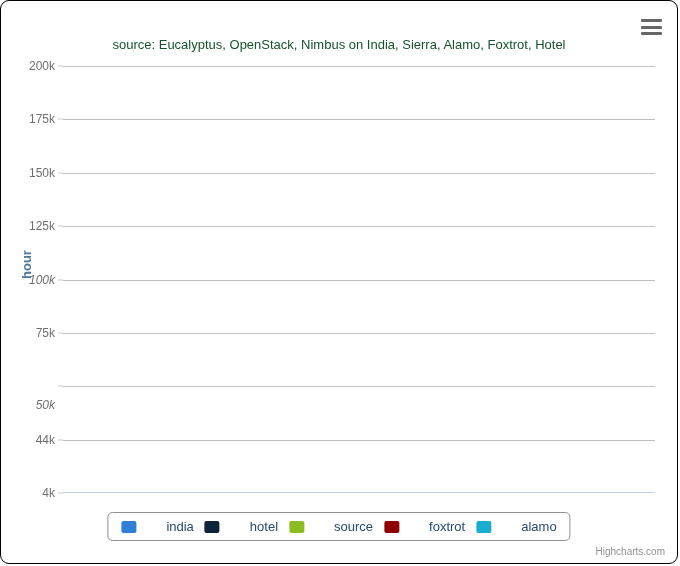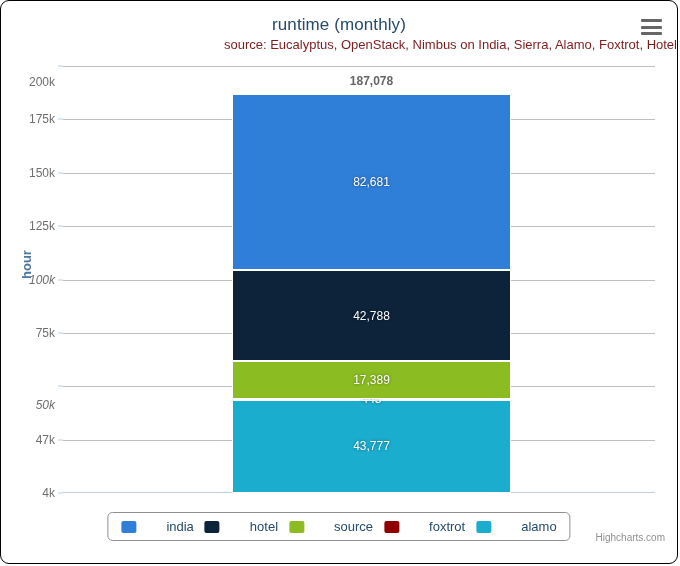--- a/index.html
+++ b/index.html
@@ -34,23 +34,23 @@
     text-align: center;
     font-size: 17px;
     color: #274b6d;
     letter-spacing: 0.1px;
   }
   #chart-subtitle {
     position: absolute;
     left: 0;
     top: 36px;
     width: 100%;
-    text-align: right;
+    text-align: center;
     font-size: 13px;
-    color: #7f1d1d;
+    color: #14532d;
   }
 
   
   #export-menu {
     position: absolute;
     right: 14px;
     top: 15px;
     width: 24px;
     height: 22px;
     cursor: pointer;
@@ -201,32 +201,31 @@
     font-size: 13px;
     color: #274b6d;
     white-space: nowrap;
     margin-left: 25px;
   }
 
   
   #credits {
     position: absolute;
     right: 12px;
-    bottom: 20px;
+    bottom: 6px;
     font-size: 10px;
     color: #909090;
     cursor: pointer;
   }
 </style>
 </head>
 <body>
 
 <div id="chart-frame">
 
-  <div id="chart-title">runtime (monthly)</div>
   <div id="chart-subtitle">source: Eucalyptus, OpenStack, Nimbus on India, Sierra, Alamo, Foxtrot, Hotel</div>
 
   <div id="export-menu">
     <div class="bar"></div>
     <div class="bar"></div>
     <div class="bar"></div>
   </div>
 
   <div id="y-axis-title">hour</div>
 
@@ -236,61 +235,41 @@
         <div class="gridline" style="top: 0px;"></div>
         <div class="gridline" style="top: 53.375px;"></div>
         <div class="gridline" style="top: 106.75px;"></div>
         <div class="gridline" style="top: 160.125px;"></div>
         <div class="gridline" style="top: 213.5px;"></div>
         <div class="gridline" style="top: 266.875px;"></div>
         <div class="gridline" style="top: 320.25px;"></div>
         <div class="gridline" style="top: 373.625px;"></div>
       </div>
     <div id="ylabels">
-        <div class="axis-label" style="top: 16px;">200k</div>
+        <div class="axis-label" style="top: 0px;">200k</div>
         <div class="tickmark" style="top: 0px;"></div>
         <div class="axis-label" style="top: 53.375px;">175k</div>
         <div class="tickmark" style="top: 53.375px;"></div>
         <div class="axis-label" style="top: 106.75px;">150k</div>
         <div class="tickmark" style="top: 106.75px;"></div>
         <div class="axis-label" style="top: 160.125px;">125k</div>
         <div class="tickmark" style="top: 160.125px;"></div>
         <div class="axis-label" style="top: 213.5px; font-style: italic;">100k</div>
         <div class="tickmark" style="top: 213.5px;"></div>
         <div class="axis-label" style="top: 266.875px;">75k</div>
         <div class="tickmark" style="top: 266.875px;"></div>
         <div class="axis-label" style="top: 339px; font-style: italic;">50k</div>
         <div class="tickmark" style="top: 320.25px;"></div>
-        <div class="axis-label" style="top: 373.625px;">47k</div>
+        <div class="axis-label" style="top: 373.625px;">44k</div>
         <div class="tickmark" style="top: 373.625px;"></div>
         <div class="axis-label" style="top: 427px;">4k</div>
         <div class="tickmark" style="top: 427px;"></div>
       </div>
     <div id="x-axis-line"></div>
 
-    <div id="column-stack">
-      <div id="stack-total" style="bottom: 405.412px;">187,078</div>
-      <div id="segments">
-          <div class="stack-seg" style="bottom: 0px; height: 93.4639px; background: rgb(26, 173, 206);">
-            <span class="seg-label">43,777</span>
-          </div>
-          <div class="stack-seg" style="bottom: 93.4639px; height: 0.945805px; background: rgb(145, 0, 0);">
-            <span class="seg-label">443</span>
-          </div>
-          <div class="stack-seg" style="bottom: 94.4097px; height: 37.1255px; background: rgb(139, 188, 33);">
-            <span class="seg-label">17,389</span>
-          </div>
-          <div class="stack-seg" style="bottom: 131.535px; height: 91.3524px; background: rgb(13, 35, 58);">
-            <span class="seg-label">42,788</span>
-          </div>
-          <div class="stack-seg" style="bottom: 222.888px; height: 176.524px; background: rgb(47, 126, 216);">
-            <span class="seg-label">82,681</span>
-          </div>
-        </div>
-    </div>
 
   </div>
 
   <div id="legend">
       <div class="legend-item">
         <span class="legend-swatch" style="background: rgb(47, 126, 216);"></span>
         <span class="legend-text">india</span>
       </div>
       <div class="legend-item">
         <span class="legend-swatch" style="background: rgb(13, 35, 58);"></span>

